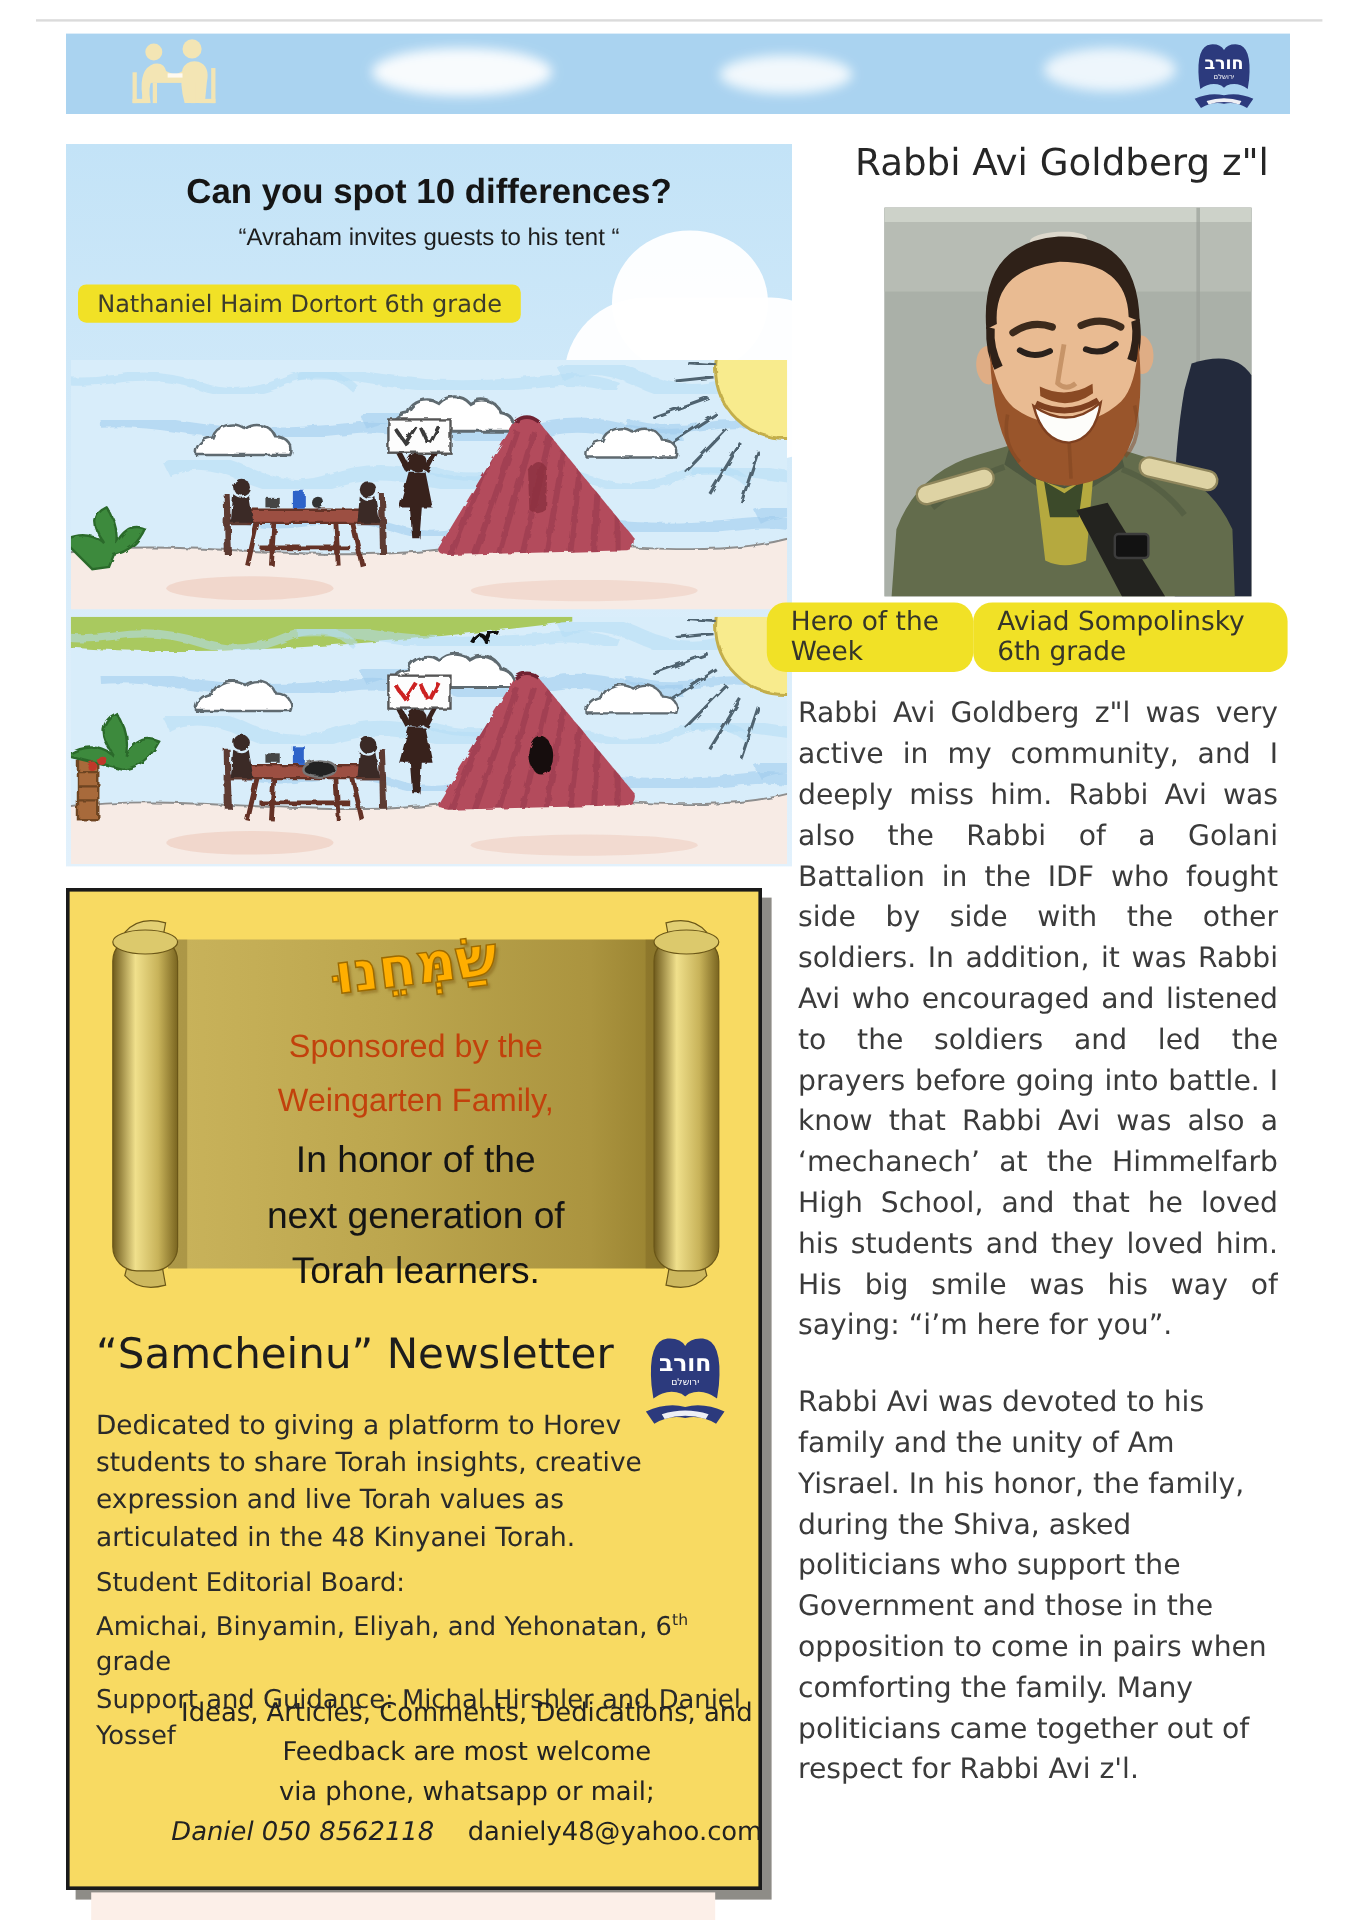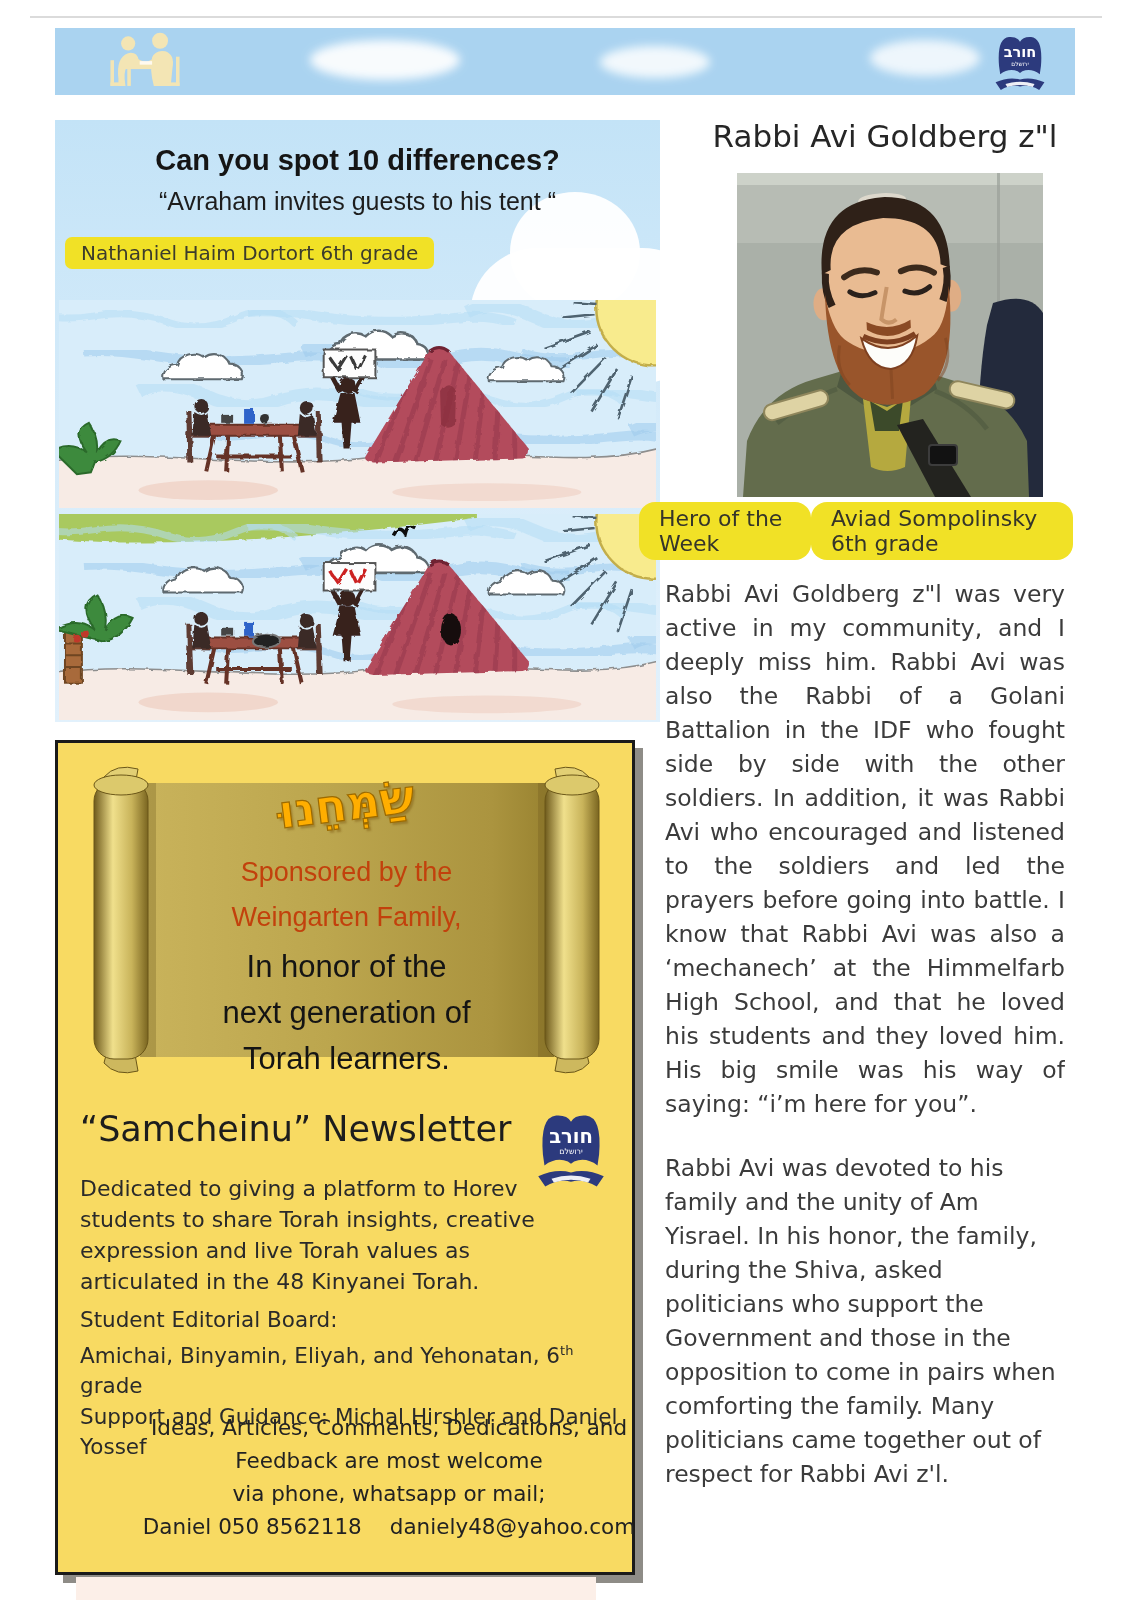--- a/index.html
+++ b/index.html
@@ -16,21 +16,21 @@
   #chavruta{left:38px;top:3px;width:104px;height:62px;}
   #banner-logo{left:933px;top:2px;width:64px;height:64px;}
 
   
   #spotbox{left:55px;top:120px;width:605px;height:602px;
            background:linear-gradient(180deg,#c3e3f7 0%,#d7ecfa 55%,#e2f1fc 100%);}
   .spot-cloud{background:#fff;border-radius:50%;opacity:.95;}
   #spot-title{left:0;top:24px;width:100%;text-align:center;
               font-family:"Liberation Sans",sans-serif;font-weight:bold;font-size:29px;color:#151515;}
   #spot-subtitle{left:0;top:67px;width:100%;text-align:center;
-              font-family:"Liberation Sans",sans-serif;font-size:25px;color:#1d1d1d;}
+              font-family:"Liberation Sans",sans-serif;font-size:20px;color:#1d1d1d;}
   #credit-badge{left:10px;top:117px;background:#f1e126;border-radius:7px;padding:4px 16px;
               font-size:20px;color:#3c3c2c;}
   .drawing{overflow:hidden;}
   #drawing-1{left:4px;top:180px;width:597px;height:208px;}
   #drawing-2{left:4px;top:394px;width:597px;height:206px;}
 
   
   #panel{left:55px;top:740px;width:580px;height:835px;background:#f8da62;
          border:3px solid #1a1a1a;box-sizing:border-box;
          box-shadow:8px 8px 0 rgba(82,78,70,.65);}
@@ -42,21 +42,21 @@
          font-family:"Liberation Sans",sans-serif;}
   .scroll-black{left:0;width:100%;text-align:center;color:#141414;font-size:31px;
          font-family:"Liberation Sans",sans-serif;}
   #sp1{top:102px;} #sp2{top:147px;} #hn1{top:194px;} #hn2{top:240px;text-align:center;} #hn3{top:286px;}
 
   #nl-title{left:22px;top:366px;font-size:35px;color:#1d1d1d;}
   #nl-logo{right:22px;top:352px;width:78px;height:108px;}
   #nl-desc{left:22px;top:430px;width:470px;font-size:22px;line-height:31px;color:#2a2a2a;}
   #nl-board{left:22px;top:562px;width:545px;font-size:21.5px;line-height:30.5px;color:#2a2a2a;}
   #nl-contact{left:0;top:668px;width:100%;text-align:center;font-size:21.5px;line-height:33px;color:#222;padding-left:44px;}
-  #contact-phone{margin-right:28px;}
+  #contact-phone{margin-right:28px;font-style:italic;}
   sup{font-size:13px;}
 
   
   #pinkstrip{left:76px;top:1577px;width:520px;height:23px;background:#fcefe8;}
 
   
   #hero-title{left:670px;top:118px;width:430px;text-align:center;font-size:31px;color:#262626;}
   #hero-photo{left:737px;top:173px;width:306px;height:324px;background:#aab0a8;}
   #hero-badges{left:639px;top:502px;width:434px;display:flex;flex-direction:row;align-items:flex-end;}
   .hero-badge{background:#f1e126;border-radius:16px;padding:4px 20px;font-size:22px;color:#35352a;}

